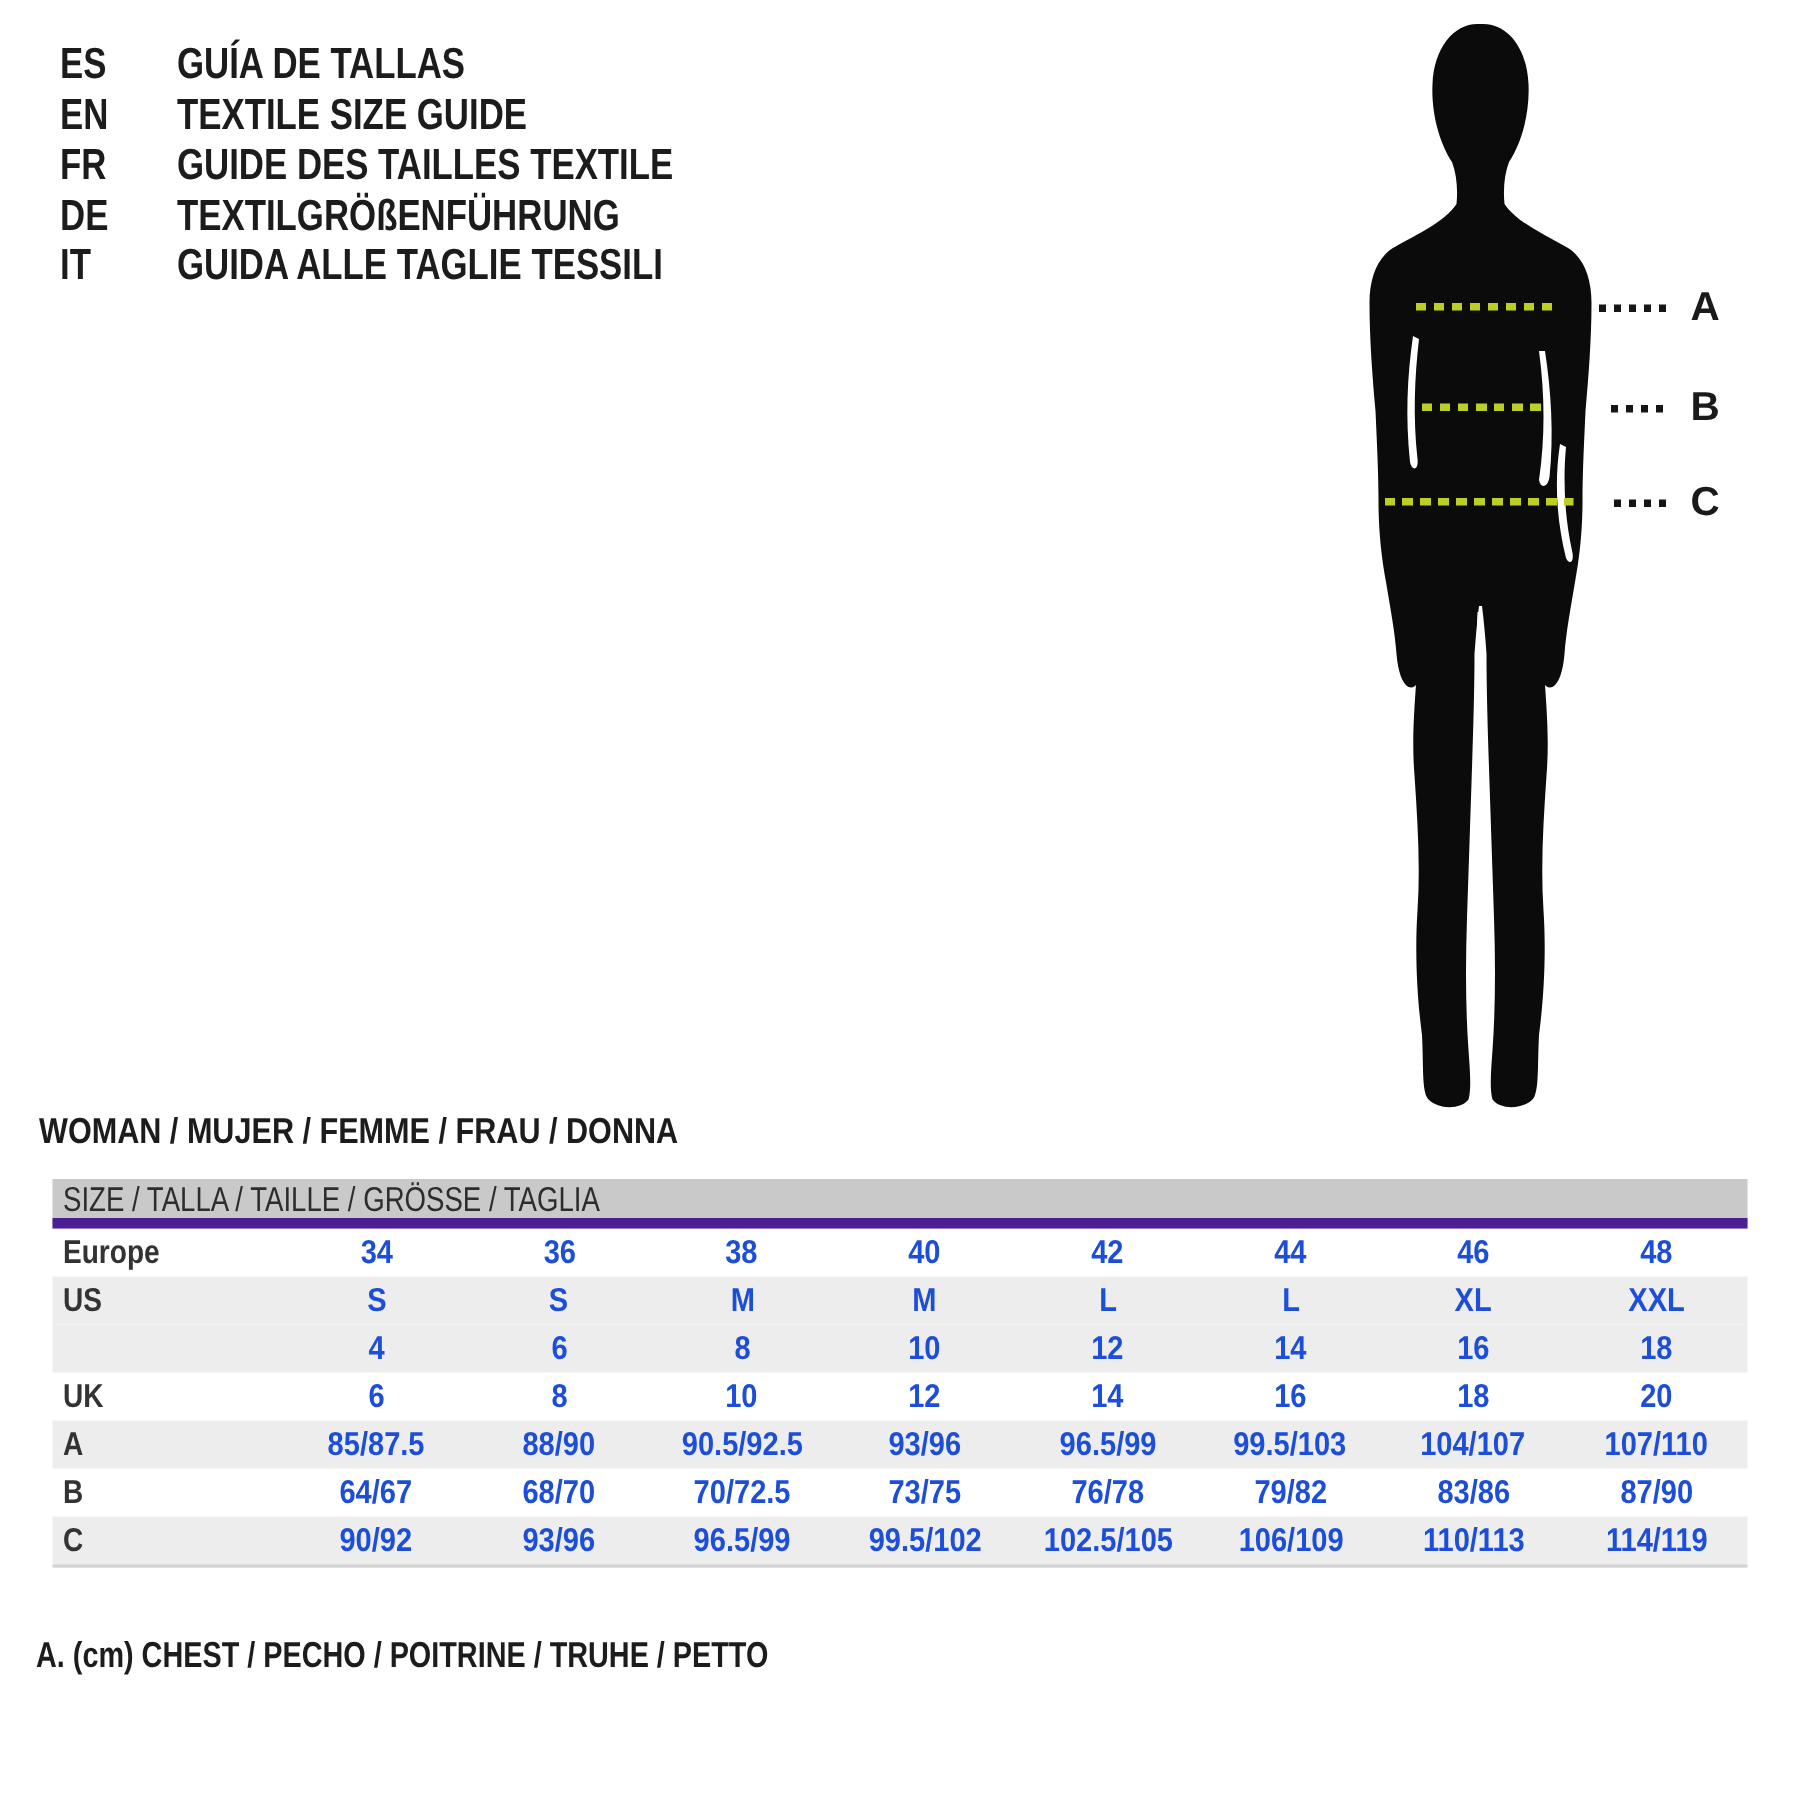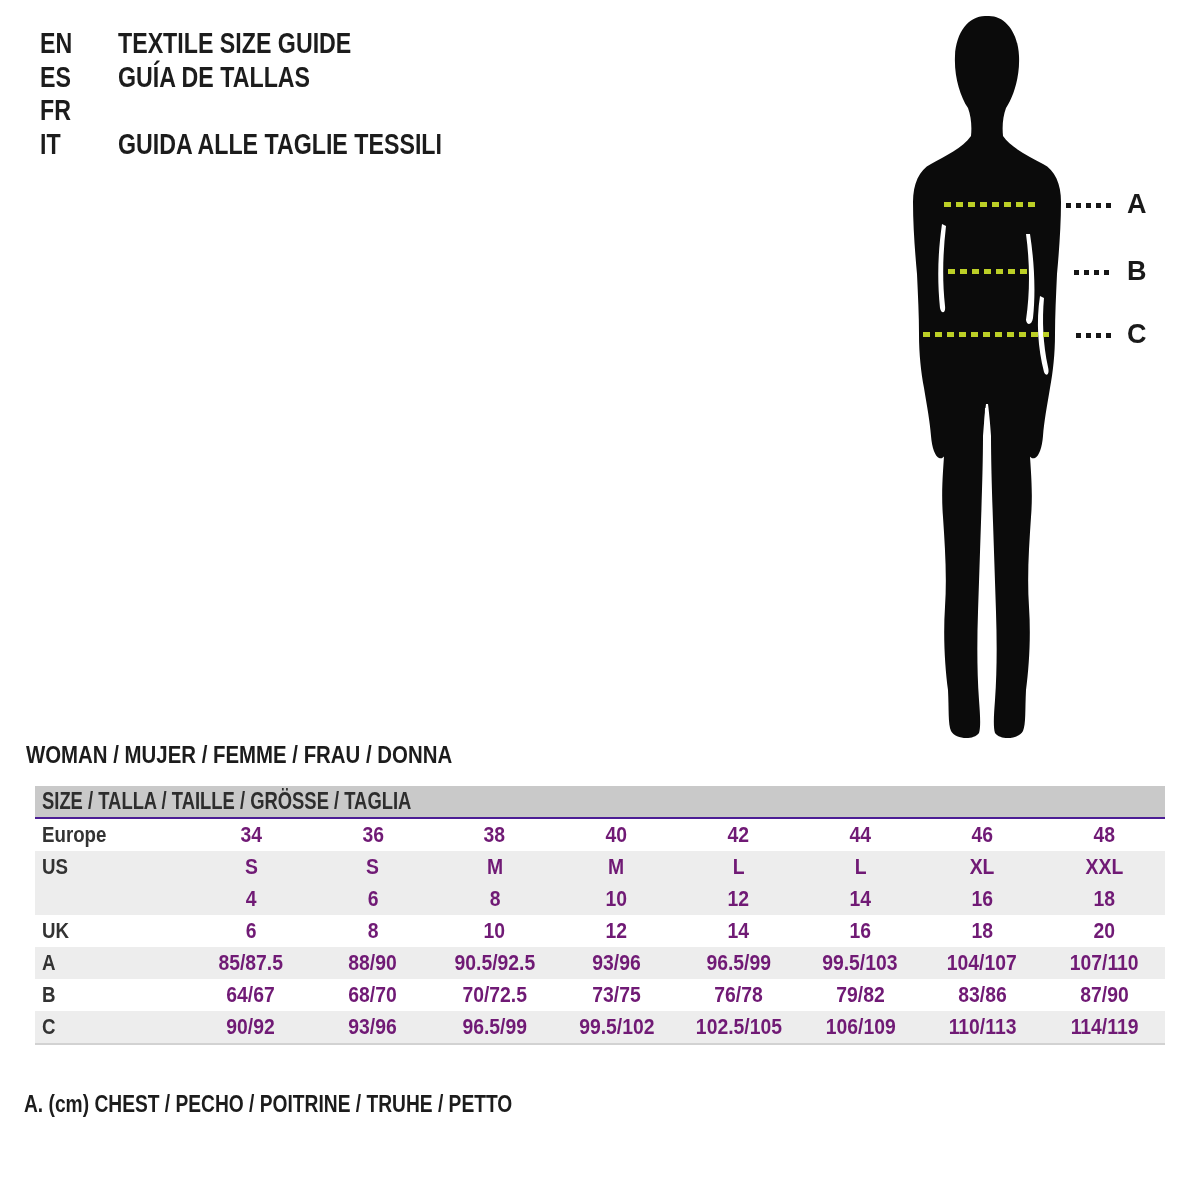--- a/index.html
+++ b/index.html
@@ -17,48 +17,53 @@
   .cond-c{display:inline-block;transform:scaleX(0.88);transform-origin:center center;}
   
   .figure-wrap{position:absolute;left:875px;top:12px;width:224px;height:730px;}
   .measure-line{position:absolute;height:5px;background:repeating-linear-gradient(90deg,var(--dash) 0 7px,transparent 7px 12px);}
   .connector{position:absolute;height:5px;background:repeating-linear-gradient(90deg,#161616 0 5px,transparent 5px 10px);}
   .measure-label{position:absolute;font-size:27px;font-weight:700;color:#1a1a1a;}
   
   .section-title{position:absolute;left:26px;top:741px;font-size:24px;font-weight:700;white-space:nowrap;}
   
   .size-table{position:absolute;left:35px;top:786px;width:1130px;}
-  .table-header{height:33px;background:var(--hdrbg);border-bottom:2px solid #4c1d95;
+  .table-header{height:33px;background:var(--hdrbg);border-bottom:7px solid #4c1d95;
     display:flex;align-items:center;padding-left:7px;box-sizing:border-box;
-    font-size:23px;font-weight:700;color:#2d2d2d;white-space:nowrap;}
+    font-size:23px;font-weight:400;color:#2d2d2d;white-space:nowrap;}
   .t-row{display:flex;height:32px;align-items:center;}
   .t-row.shade{background:var(--rowbg);}
   .t-row:last-child{border-bottom:2px solid #d2d2d2;}
   .t-label{width:155px;padding-left:7px;box-sizing:border-box;font-size:22px;font-weight:700;color:#333;white-space:nowrap;}
-  .t-val{flex:1;text-align:center;font-size:22px;font-weight:700;color:#701a75;white-space:nowrap;}
+  .t-val{flex:1;text-align:center;font-size:22px;font-weight:700;color:#1d4ed8;white-space:nowrap;}
   
   .footnotes{position:absolute;left:24px;top:1090px;}
   .footnote{height:33px;font-size:24px;font-weight:700;white-space:nowrap;}
 </style>
 </head>
 <body>
 
 <div id="canvas">
 
   <div class="lang-block">
     <div class="lang-row">
+      <span class="lang-code"><span class="cond">ES</span></span>
+      <span class="lang-text"><span class="cond">GUÍA DE TALLAS</span></span>
+    </div>
+    <div class="lang-row">
       <span class="lang-code"><span class="cond">EN</span></span>
       <span class="lang-text"><span class="cond">TEXTILE SIZE GUIDE</span></span>
     </div>
     <div class="lang-row">
-      <span class="lang-code"><span class="cond">ES</span></span>
-      <span class="lang-text"><span class="cond">GUÍA DE TALLAS</span></span>
-    </div>
-    <div class="lang-row">
       <span class="lang-code"><span class="cond">FR</span></span>
+      <span class="lang-text"><span class="cond">GUIDE DES TAILLES TEXTILE</span></span>
+    </div>
+    <div class="lang-row">
+      <span class="lang-code"><span class="cond">DE</span></span>
+      <span class="lang-text"><span class="cond">TEXTILGRÖßENFÜHRUNG</span></span>
     </div>
     <div class="lang-row">
       <span class="lang-code"><span class="cond">IT</span></span>
       <span class="lang-text"><span class="cond">GUIDA ALLE TAGLIE TESSILI</span></span>
     </div>
   </div>
 
   <div class="figure-wrap">
     <svg width="224" height="730" viewBox="0 0 224 730" xmlns="http://www.w3.org/2000/svg">
       <g fill="#0b0b0b" class="sil-fill">

